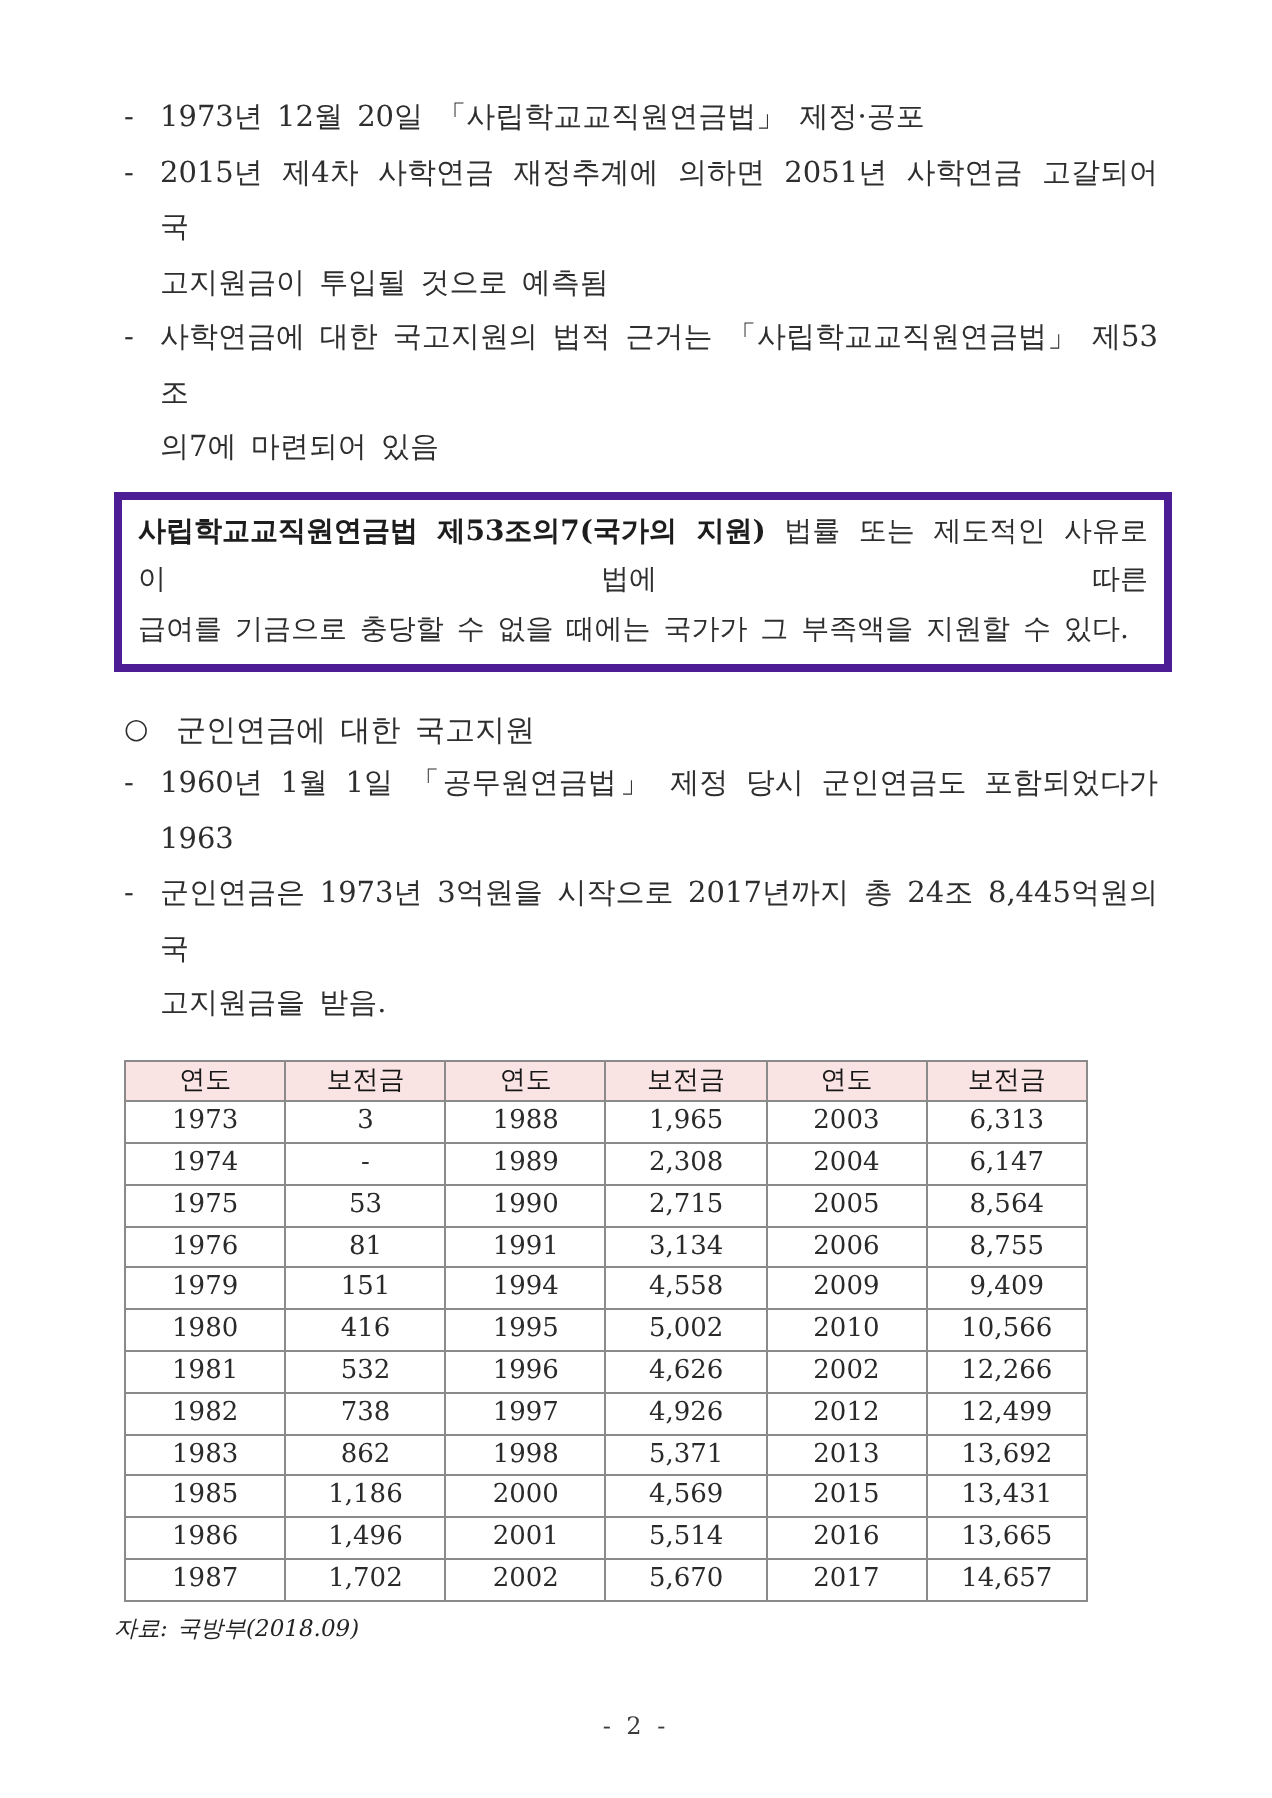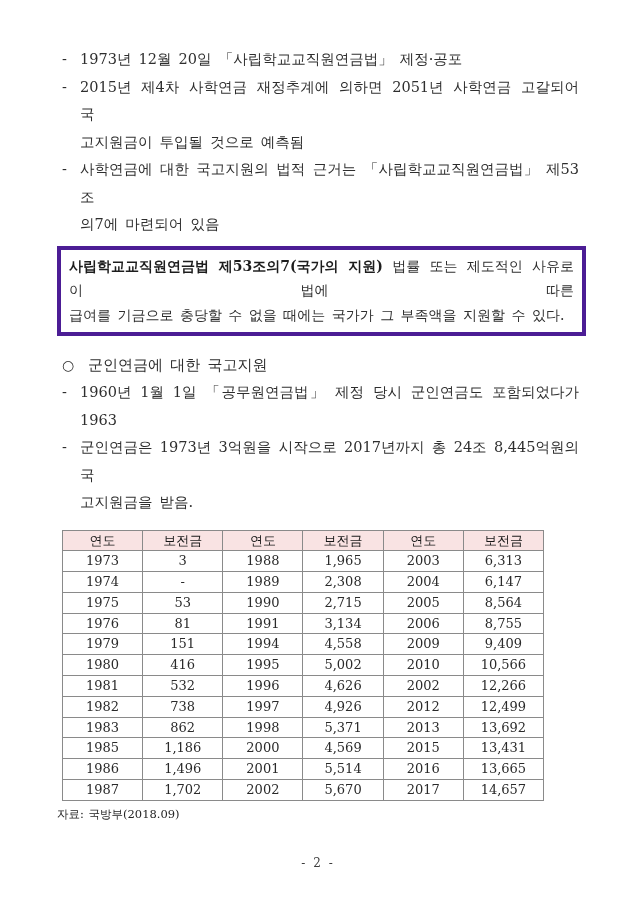--- a/index.html
+++ b/index.html
@@ -86,20 +86,21 @@
   table.subsidy th {
     background: #f9e3e3;
     color: #161616;
   }
   .source-line {
     margin-top: 6px;
     margin-left: -5px;
     font-size: 11.5px;
     color: #232323;
     word-spacing: 1px;
+    font-style: italic;
   }
   .page-number {
     position: absolute;
     top: 856px;
     left: 0;
     width: 636px;
     text-align: center;
     font-size: 12px;
     color: #3c3c3c;
     letter-spacing: 2px;

